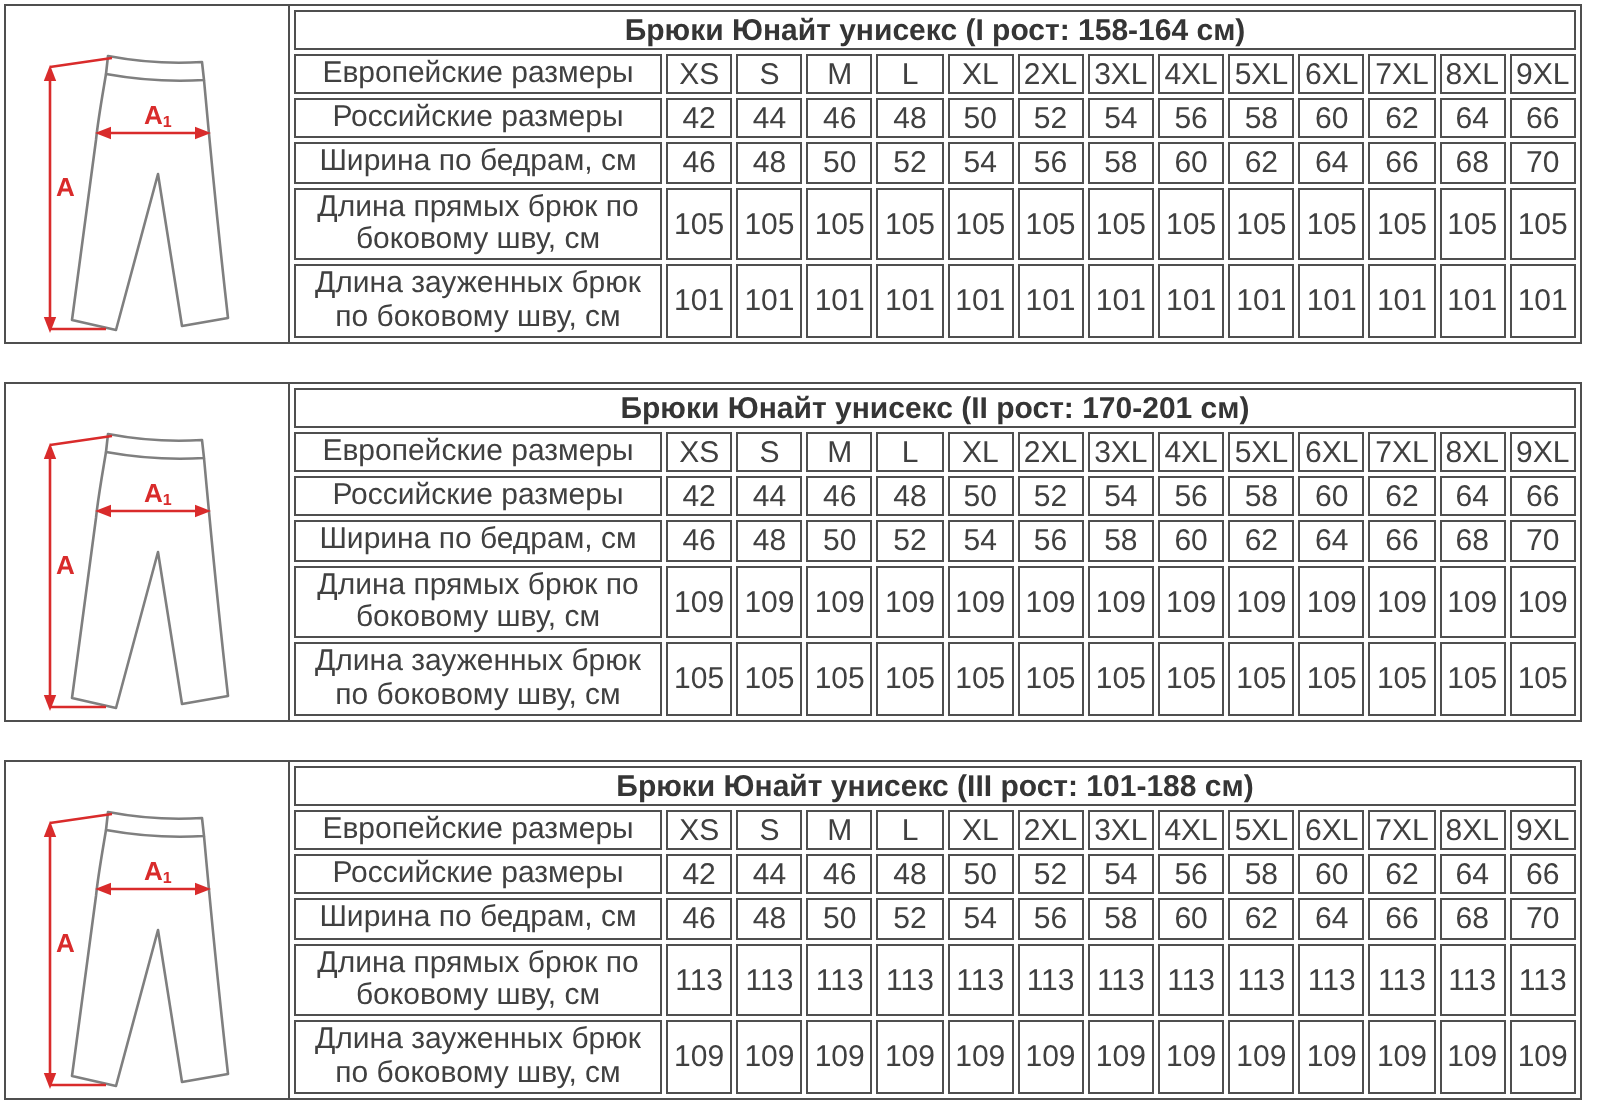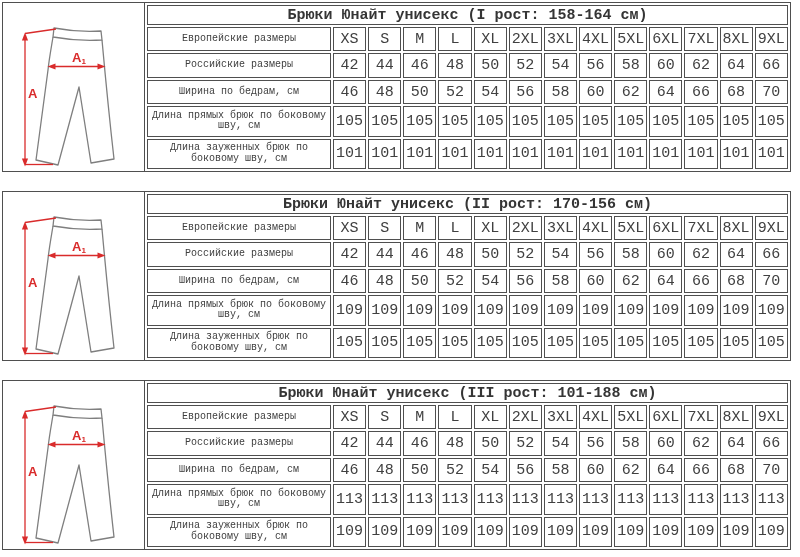--- a/index.html
+++ b/index.html
@@ -26,37 +26,36 @@
     flex: 0 0 142px;
   }
   .figure svg { width: 100%; height: 100%; display: block; }
   table.size-table {
     flex: 1 1 auto;
     border-collapse: separate;
     border-spacing: 2px;
     table-layout: fixed;
     width: 646px; height: 100%;
     color: #404040;
-    font-family: Liberation Mono, monospace;
   }
   table.size-table th, table.size-table td {
     border: 1px solid #4f4f4f;
     text-align: center;
     vertical-align: middle;
     padding: 0;
     overflow: hidden;
   }
   th.title {
     font-size: 15px;
     font-weight: bold;
     color: #353535;
     height: 18px;
   }
   td.label {
-    font-size: 10px;
+    font-size: 15px;
     line-height: 1.08;
     padding: 0 3px;
   }
   td.val { font-size: 15px; }
 </style>
 </head>
 <body>
 
 <div class="page">
 
@@ -245,21 +244,21 @@
           <col>
           <col>
           <col>
           <col>
           <col>
           <col>
           <col>
       </colgroup>
       <thead>
         <tr>
-          <th class="title" colspan="14">Брюки Юнайт унисекс (II рост: 170-156 см)</th>
+          <th class="title" colspan="14">Брюки Юнайт унисекс (II рост: 170-201 см)</th>
         </tr>
       </thead>
       <tbody>
           <tr>
             <td class="label">Европейские размеры</td>
             <td class="val">XS</td>
             <td class="val">S</td>
             <td class="val">M</td>
             <td class="val">L</td>
             <td class="val">XL</td>

